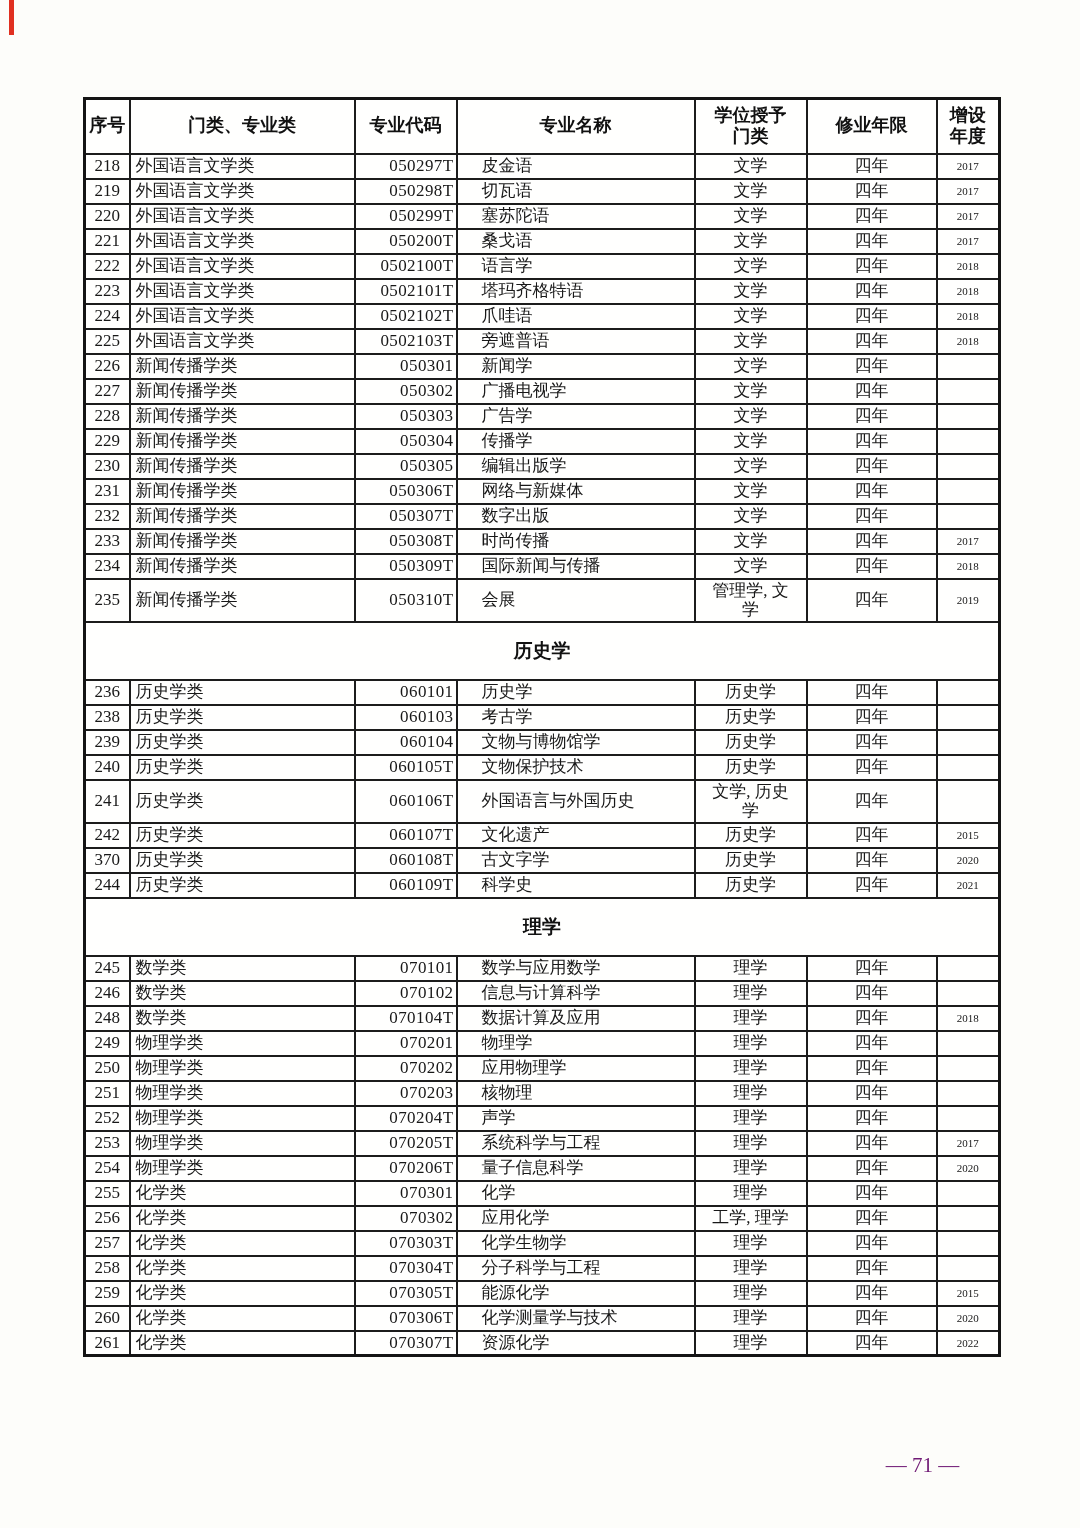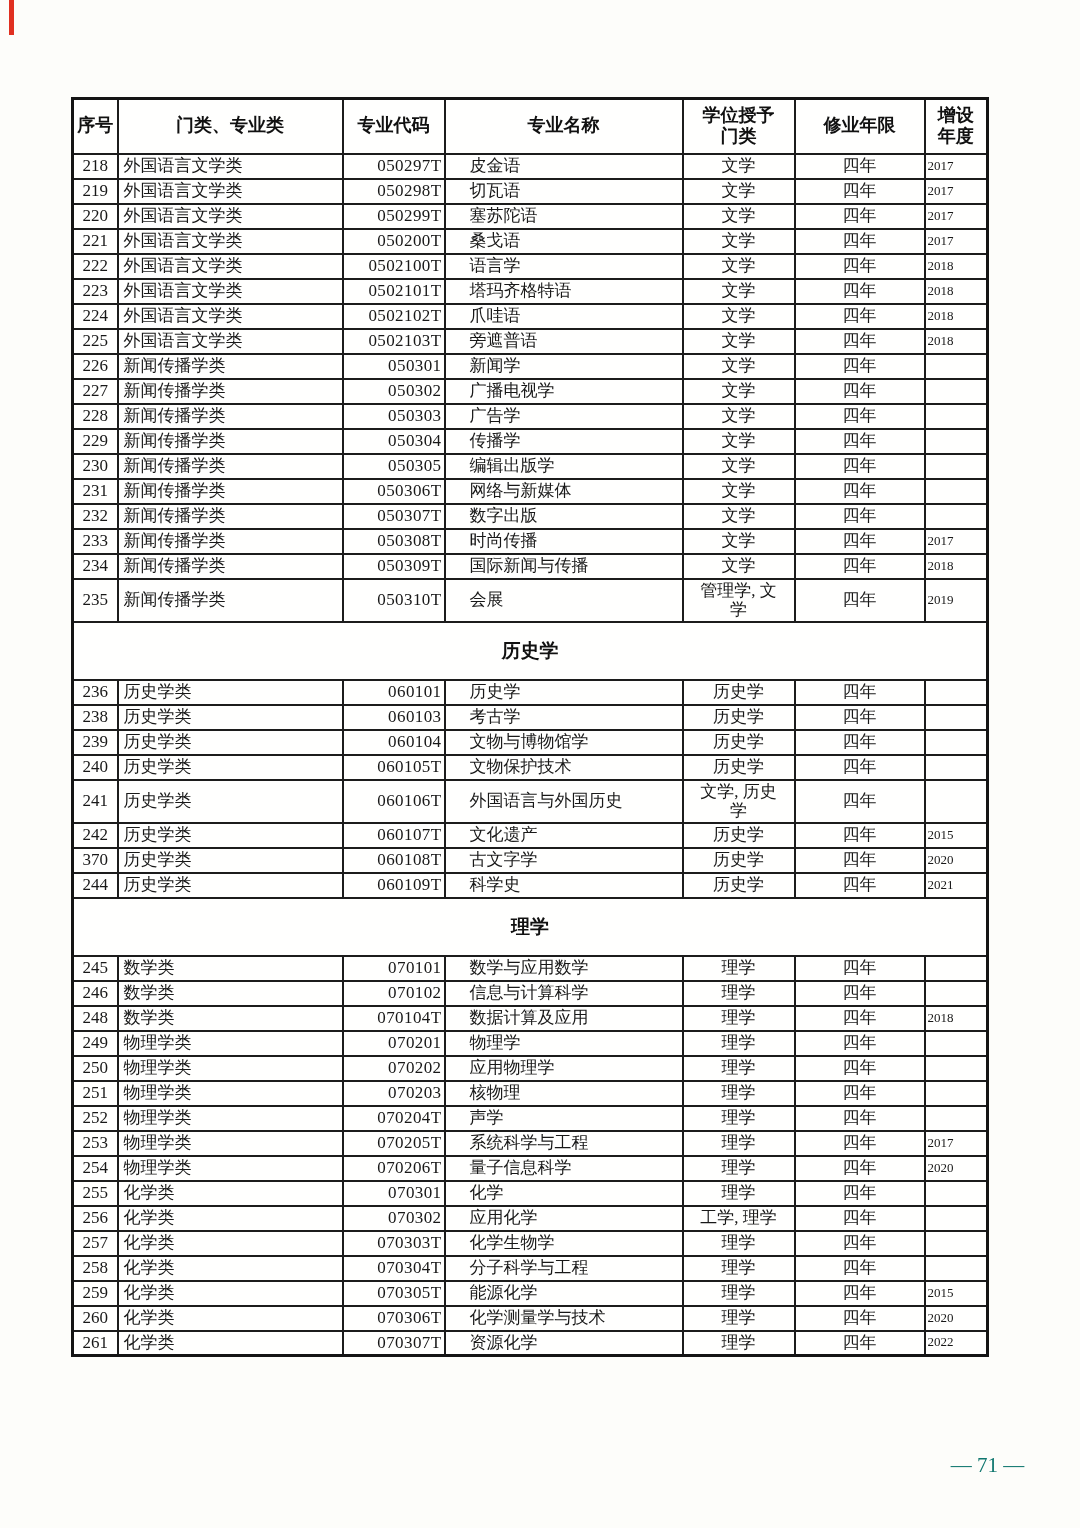--- a/index.html
+++ b/index.html
@@ -7,21 +7,21 @@
     width:1080px;height:1528px;position:relative;overflow:hidden;
     background:#fdfdfa;
     font-family:"Liberation Serif","DejaVu Serif",serif;
     color:#151515;
   }
   .red-marker{
     position:absolute;left:9px;top:0;width:5px;height:35px;
     background:#e03020;
   }
   table.majors{
-    position:absolute;left:71px;top:97px;width:915px;
+    position:absolute;left:83px;top:97px;width:915px;
     border-collapse:collapse;table-layout:fixed;
     background:#fffffe;
     border:3px solid #141414;
   }
   th,td{
     border:2px solid #1c1c1c;
     overflow:hidden;
     padding:1px 2px;
   }
   thead tr{height:55px;}
@@ -42,24 +42,24 @@
   tr.sec td{
     font-family:"Liberation Sans","DejaVu Sans",sans-serif;
     font-weight:bold;font-size:19px;text-align:center;color:#111;
   }
   .c0{text-align:center;border-radius:10px;}
   .c1{text-align:left;padding-left:5px;margin-left:16px;}
   .c2{text-align:right;padding-left:20px;letter-spacing:.4px;}
   .c3{text-align:left;padding-left:24px;}
   .c4{text-align:center;white-space:pre-line;}
   .c5{text-align:center;}
-  .c6{text-align:left;font-size:13px;}
+  .c6{text-align:center;font-size:11px;}
   .page-number{
-    position:absolute;left:925px;top:1453px;width:125px;
-    text-align:center;font-size:21px;color:#0f766e;
+    position:absolute;left:860px;top:1453px;width:125px;
+    text-align:center;font-size:21px;color:#701a75;
     font-family:"Liberation Serif","DejaVu Serif",serif;
   }
 </style>
 </head>
 <body>
 
 <div class="red-marker"></div>
 
 <table class="majors">
   <colgroup>

